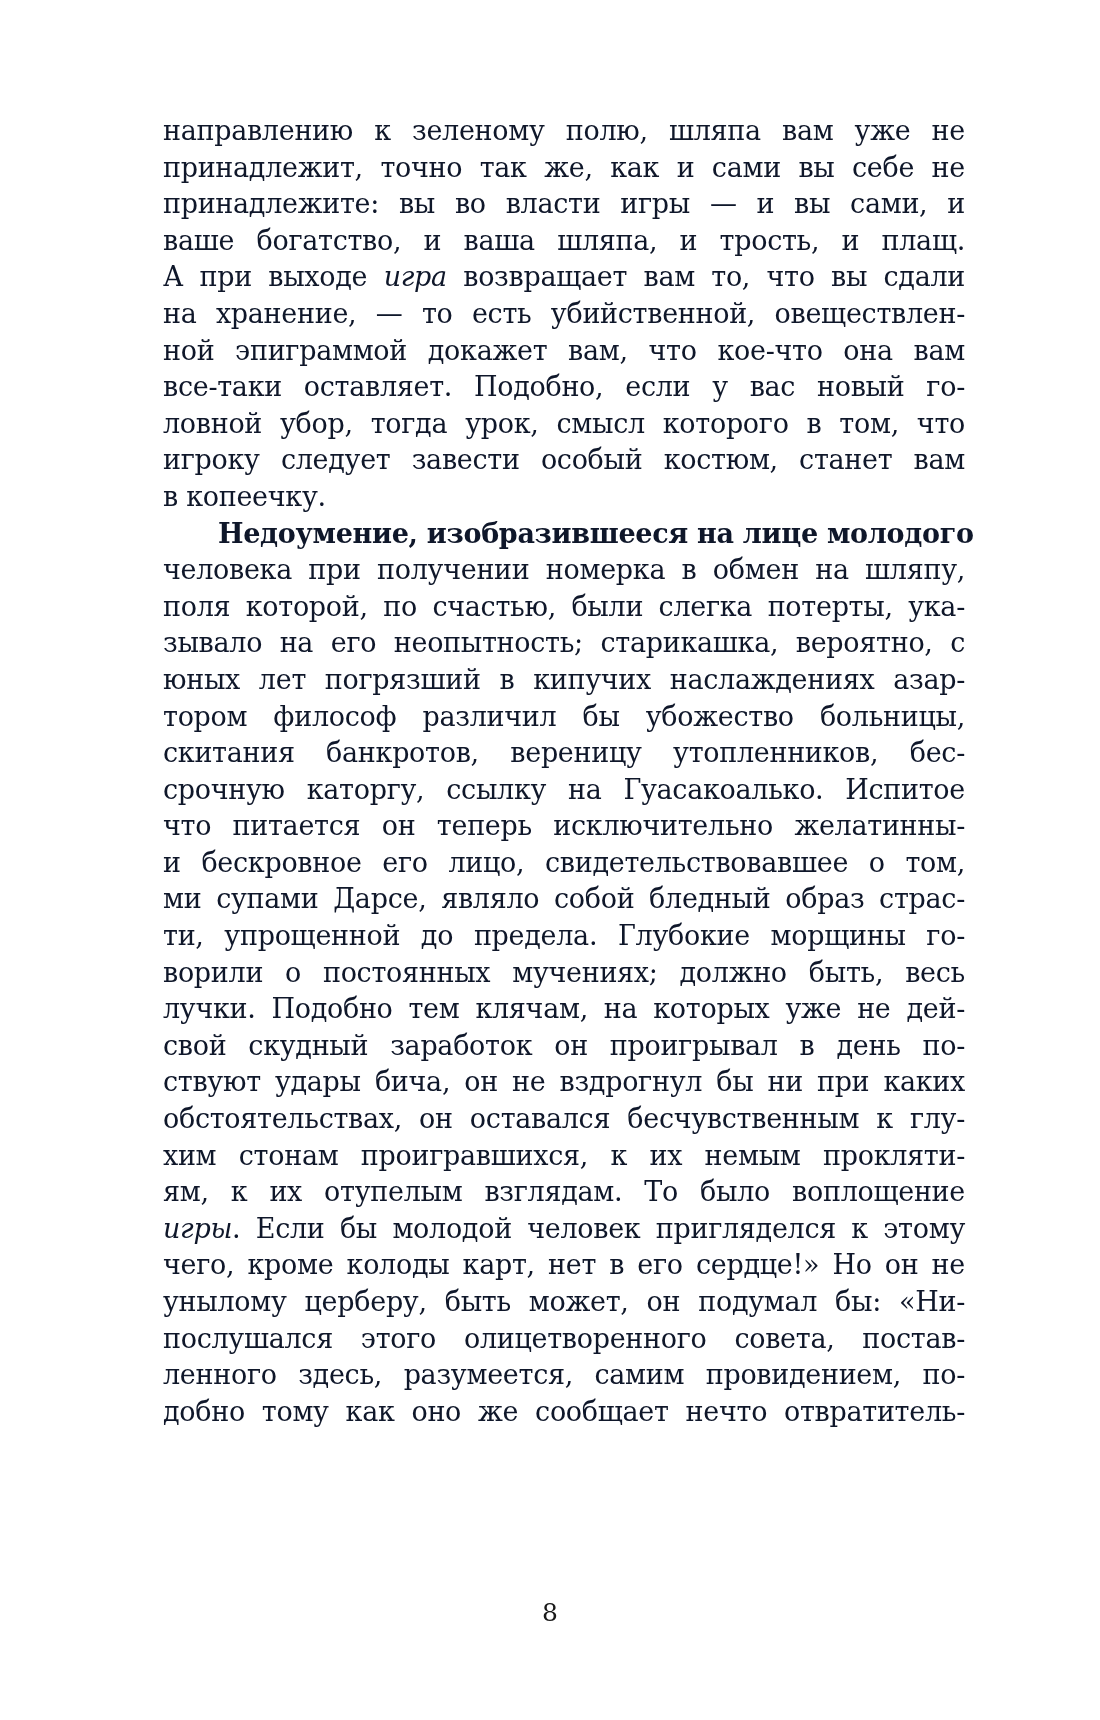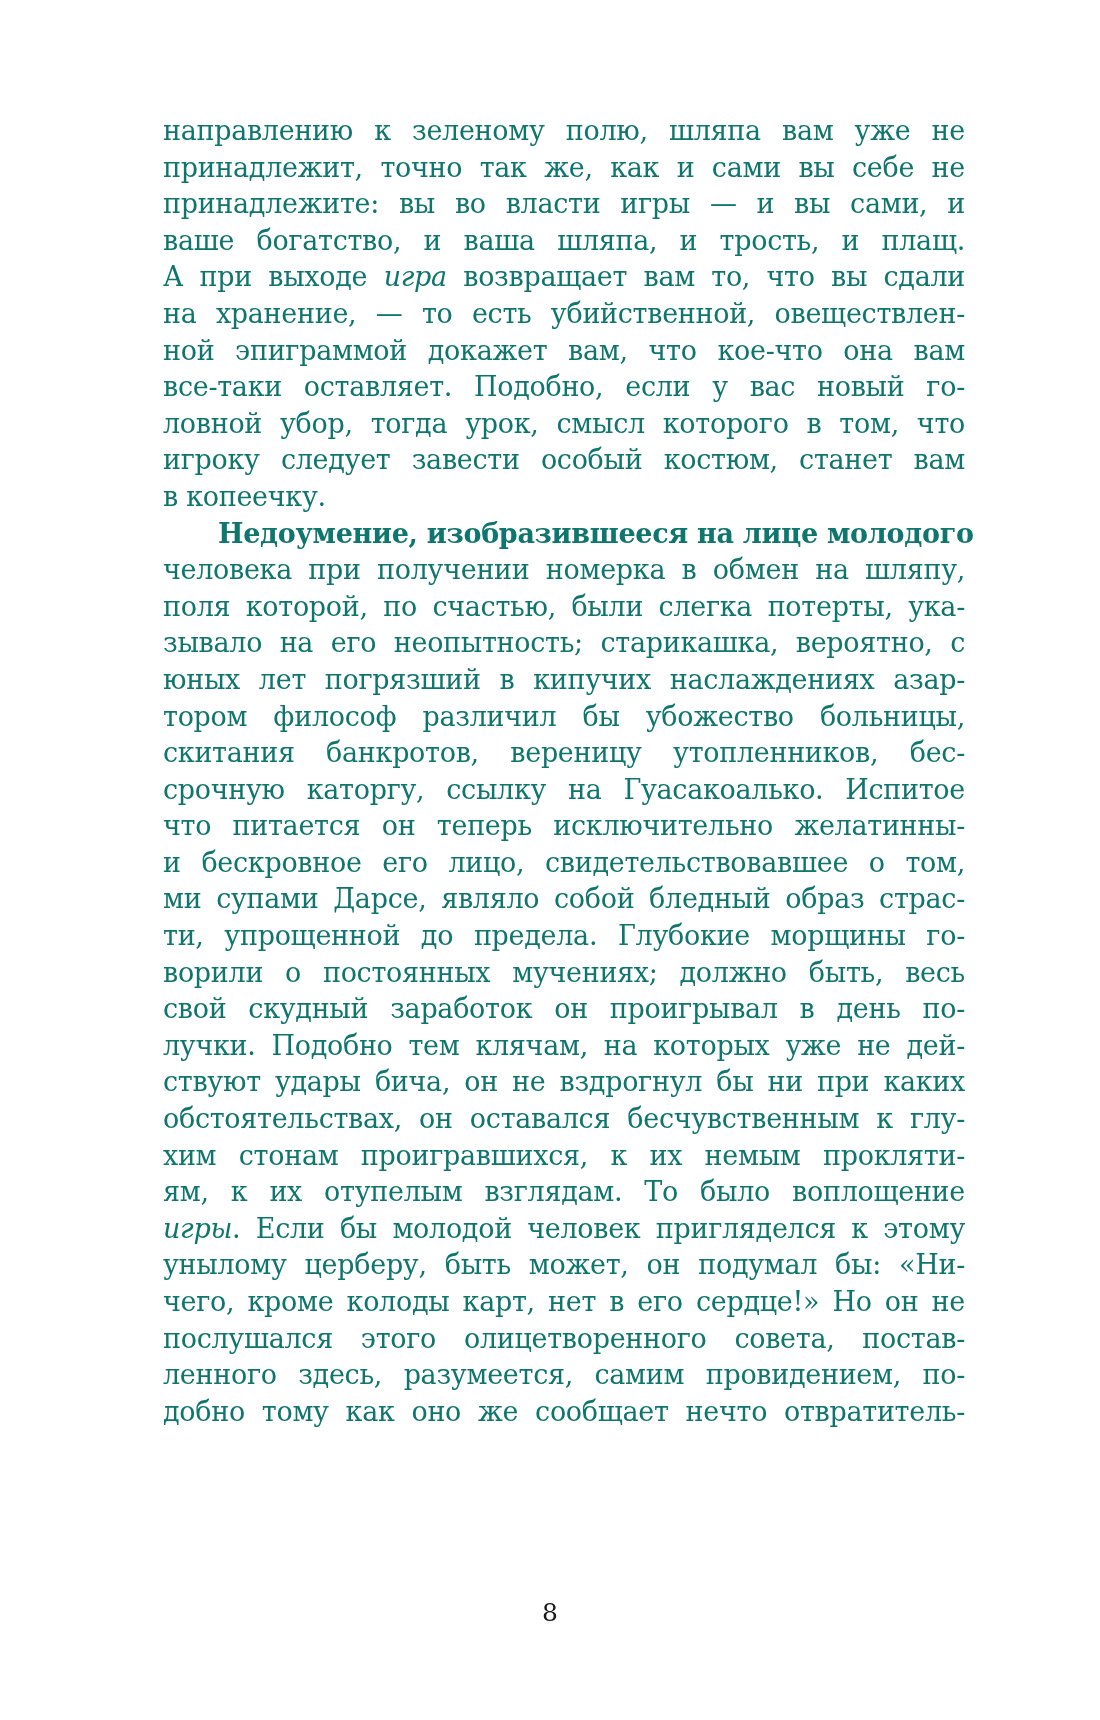--- a/index.html
+++ b/index.html
@@ -22,21 +22,21 @@
       background: #ffffff;
     }
     .text-block {
       position: absolute;
       left: 163px;
       top: 113px;
       width: 802px;
       font-family: "DejaVu Serif", "Liberation Serif", serif;
       font-size: 27px;
       line-height: 36.6px;
-      color: #0f766e;
+      color: #0f172a;
     }
     .line {
       display: block;
       height: 36.6px;
       white-space: nowrap;
       text-align: justify;
       text-align-last: justify;
       letter-spacing: -0.3px;
     }
     .line.last {
@@ -82,27 +82,27 @@
       <span class="line"><span>зывало на его неопытность; старикашка, вероятно, с</span></span>
       <span class="line"><span>юных лет погрязший в кипучих наслаждениях азар-</span></span>
       <span class="line"><span>тором философ различил бы убожество больницы,</span></span>
       <span class="line"><span>скитания банкротов, вереницу утопленников, бес-</span></span>
       <span class="line"><span>срочную каторгу, ссылку на Гуасакоалько. Испитое</span></span>
       <span class="line"><span>что питается он теперь исключительно желатинны-</span></span>
       <span class="line"><span>и бескровное его лицо, свидетельствовавшее о том,</span></span>
       <span class="line"><span>ми супами Дарсе, являло собой бледный образ страс-</span></span>
       <span class="line"><span>ти, упрощенной до предела. Глубокие морщины го-</span></span>
       <span class="line"><span>ворили о постоянных мучениях; должно быть, весь</span></span>
+      <span class="line"><span>лучки. Подобно тем клячам, на которых уже не дей-</span></span>
       <span class="line"><span>свой скудный заработок он проигрывал в день по-</span></span>
-      <span class="line"><span>лучки. Подобно тем клячам, на которых уже не дей-</span></span>
       <span class="line"><span>ствуют удары бича, он не вздрогнул бы ни при каких</span></span>
       <span class="line"><span>обстоятельствах, он оставался бесчувственным к глу-</span></span>
       <span class="line"><span>хим стонам проигравшихся, к их немым прокляти-</span></span>
       <span class="line"><span>ям, к их отупелым взглядам. То было воплощение</span></span>
       <span class="line"><span class="seg-italic">игры</span><span>. Если бы молодой человек пригляделся к этому</span></span>
+      <span class="line"><span>чего, кроме колоды карт, нет в его сердце!» Но он не</span></span>
       <span class="line"><span>унылому церберу, быть может, он подумал бы: «Ни-</span></span>
-      <span class="line"><span>чего, кроме колоды карт, нет в его сердце!» Но он не</span></span>
       <span class="line"><span>послушался этого олицетворенного совета, постав-</span></span>
       <span class="line"><span>ленного здесь, разумеется, самим провидением, по-</span></span>
       <span class="line"><span>добно тому как оно же сообщает нечто отвратитель-</span></span>
     </div>
   <div class="page-number">8</div>
 </div>
 
 </body></html>

